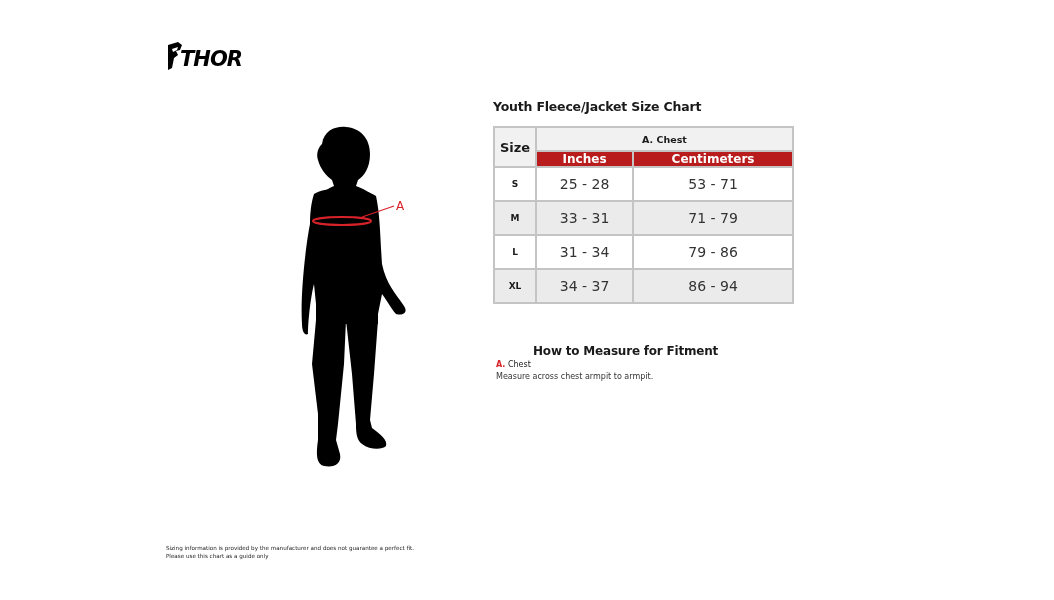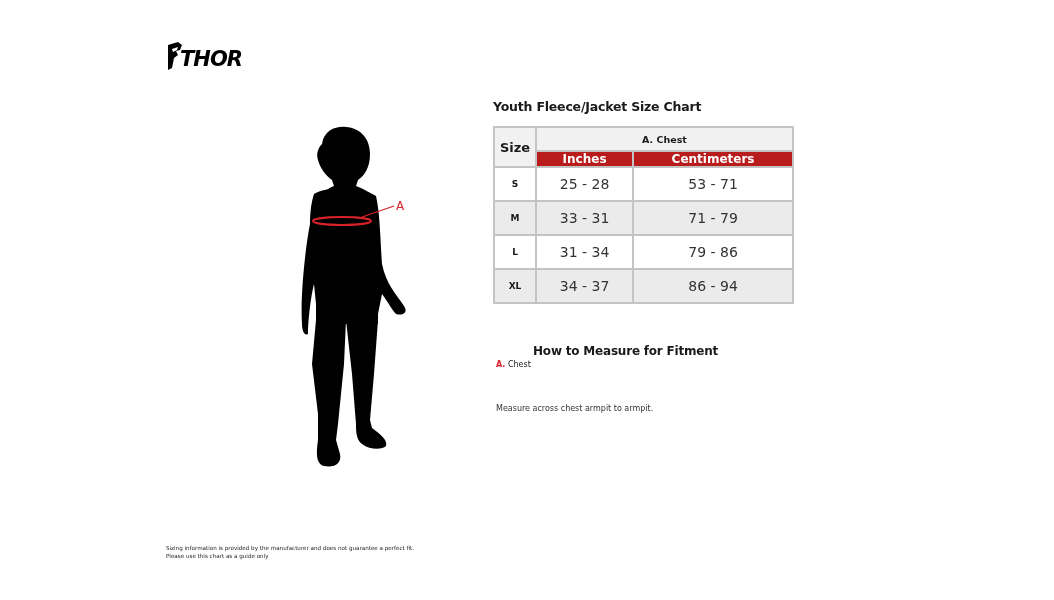--- a/index.html
+++ b/index.html
@@ -15,21 +15,21 @@
   .hdr-chest { background: #f1f1f1; font-weight: bold; height: 22px; font-size: 9.5px; }
   .sub-hdr { background: #b91c1c; color: #fff; font-size: 12px; font-weight: bold; height: 10px; border-color: #000 #c4c4c4 #c4c4c4 #c4c4c4 !important; }
   .row td { height: 32px; }
   .row.alt td { background: #ebebeb; }
   .size-cell { font-weight: bold; font-size: 9px; }
   .val-cell { color: #333; font-size: 14px; }
   .how-title { position: absolute; left: 493px; top: 344px; font-size: 12px; font-weight: bold; letter-spacing: -0.2px; margin-left: 40px; }
   .how-item { position: absolute; left: 496px; top: 360px; font-size: 8px; }
   .how-item .letter { color: #d8222a; font-weight: bold; }
   .how-item .name { font-weight: normal; }
-  .how-desc { position: absolute; left: 496px; top: 372px; font-size: 8px; color: #333; margin-top: 32px; }
+  .how-desc { position: absolute; left: 496px; top: 372px; font-size: 8px; color: #333; }
   .disclaimer { position: absolute; left: 166px; top: 545px; font-size: 5.6px; line-height: 7.5px; color: #222; }
 </style>
 </head>
 <body>
 
 <div class="logo">
   <svg width="94" height="30" viewBox="0 0 94 30">
     <path d="M2 4 L12 1 L16 4 L14 9 L10 10 L12 14 L8 17 L6 27 L2 29 Z" fill="#000"></path>
     <path d="M6 8 L12 6 L11 9 L7 11 Z" fill="#fff"></path>
     <text x="14" y="25" font-family="DejaVu Sans, sans-serif" font-weight="bold" font-style="italic" font-size="21" fill="#000" letter-spacing="-1">THOR</text>

